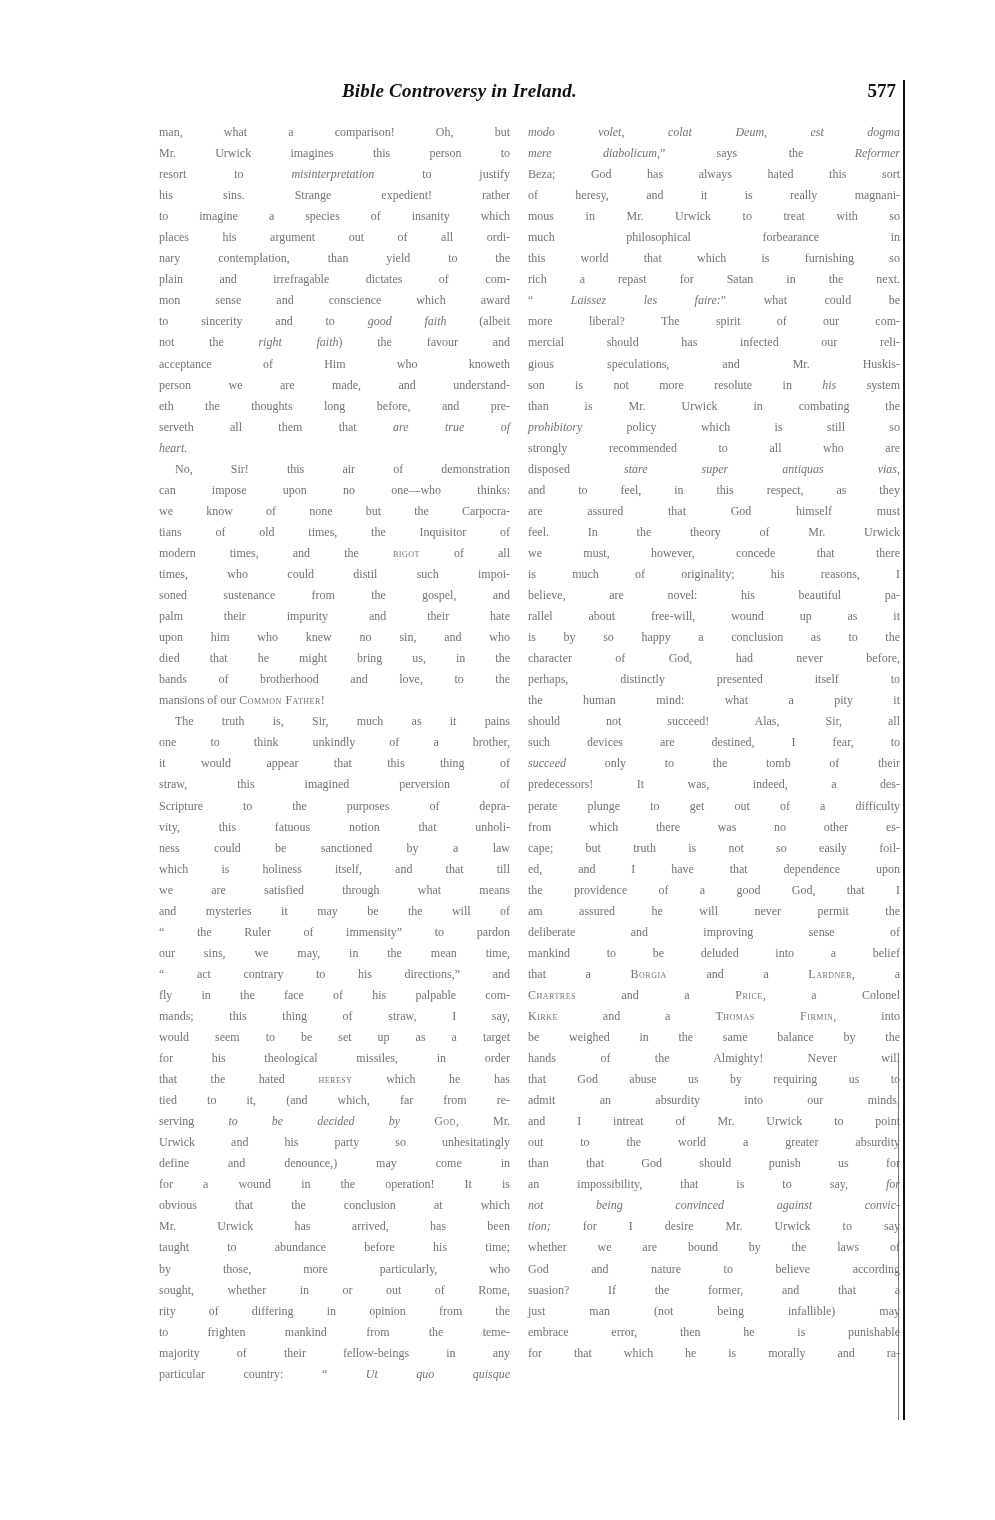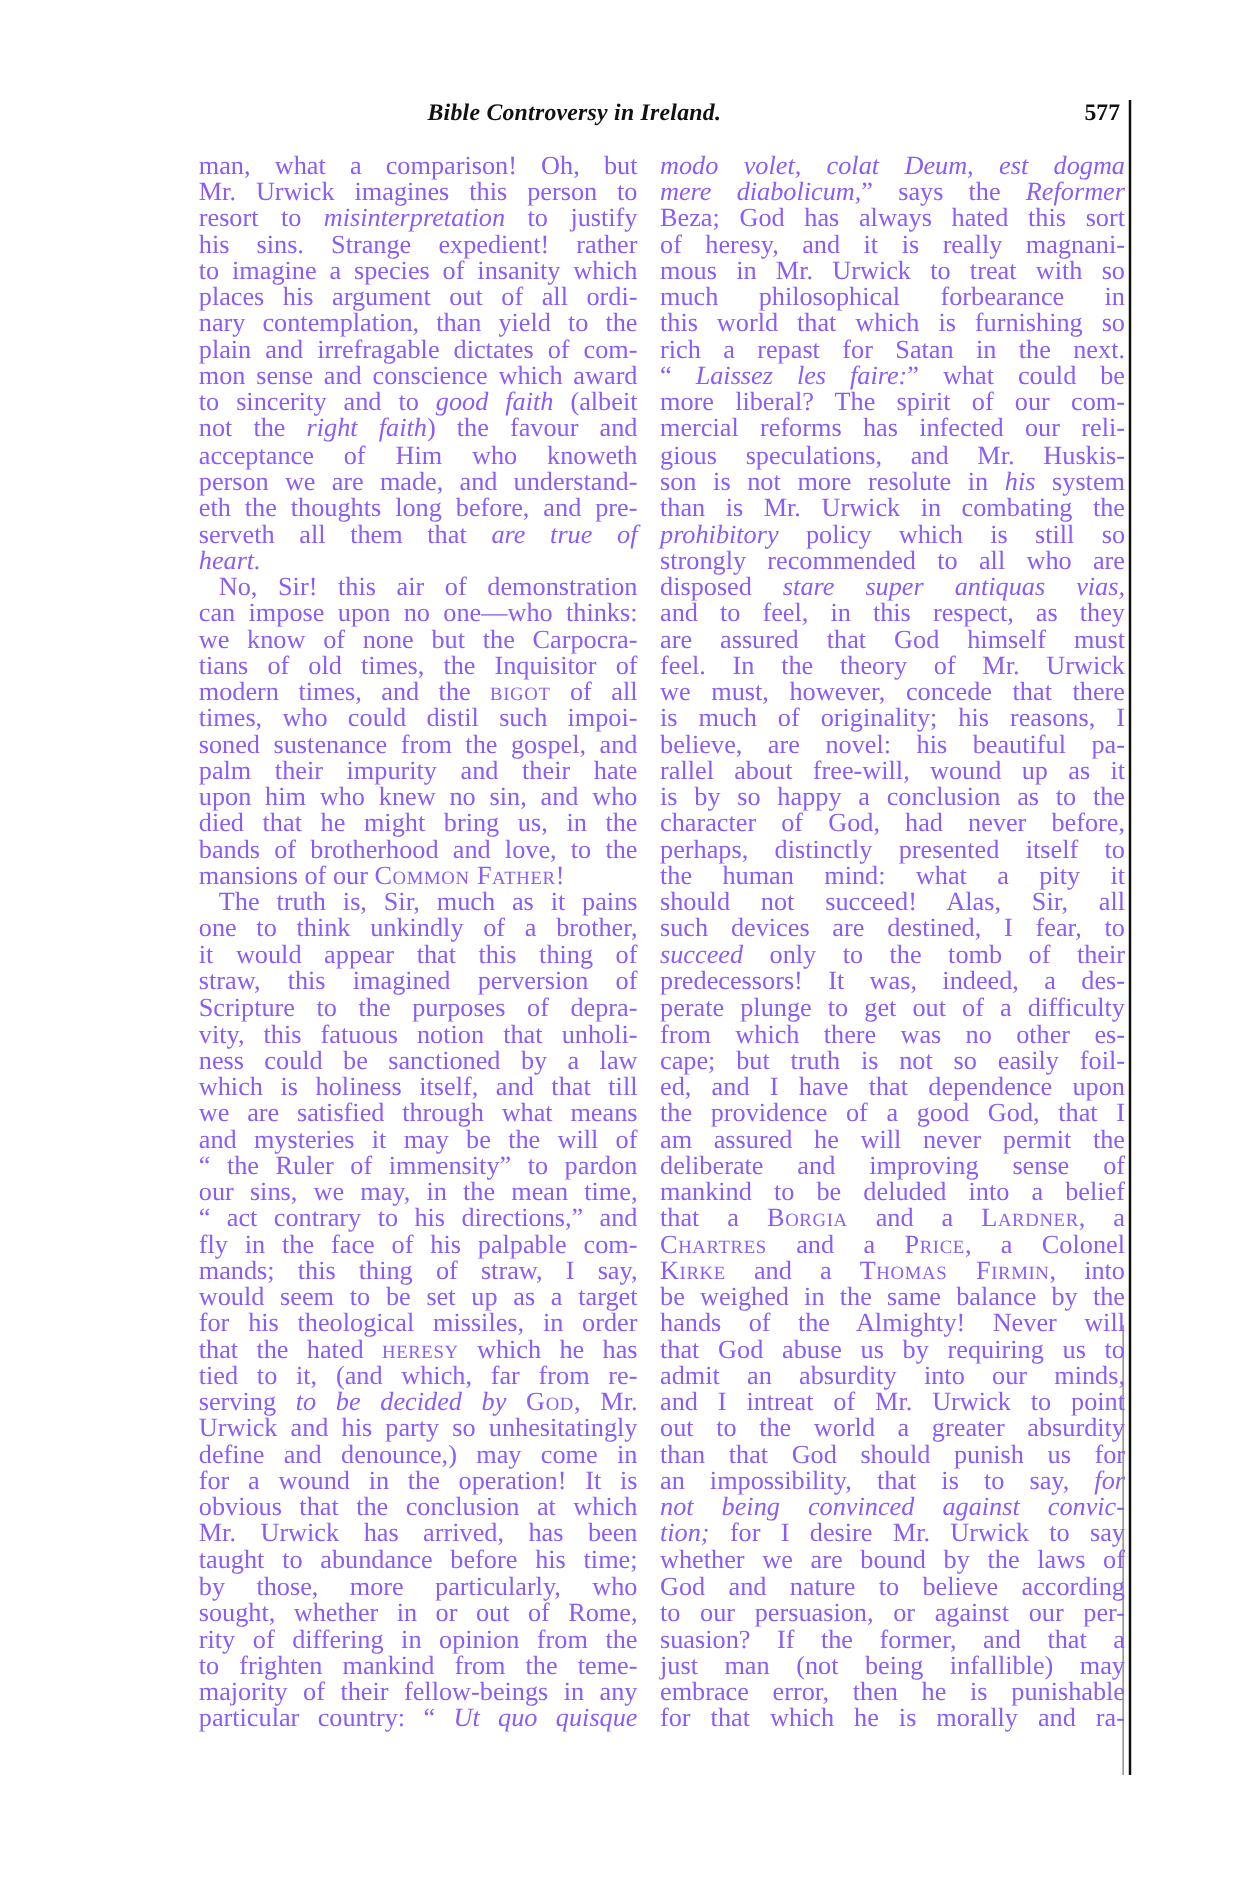--- a/index.html
+++ b/index.html
@@ -19,21 +19,21 @@
   }
   .right-rule {
     position: absolute; left: 903px; top: 80px; width: 2px; height: 1340px; background: #111;
   }
   .right-rule-2 {
     position: absolute; left: 898px; top: 1060px; width: 1px; height: 360px; background: #777;
   }
   .column {
     position: absolute; top: 122px;
     font-family: "Liberation Serif", "DejaVu Serif", serif;
-    font-size: 21px; line-height: 21.05px; color: #8b5cf6;
+    font-size: 12px; line-height: 21.05px; color: #737373;
   }
   .col-left { left: 159px; width: 351px; }
   .col-right { left: 528px; width: 372px; }
   .line { display: block; white-space: nowrap; text-align: justify; text-align-last: justify; height: 21.05px; overflow: visible; }
   .line.last { text-align-last: left; }
   .indent { padding-left: 16px; }
   .it { font-style: italic; }
   .sc { font-variant: small-caps; letter-spacing: 0.5px; }
 </style>
 </head>
@@ -114,21 +114,21 @@
       <span class="line"><span class="it">modo volet, colat Deum, est dogma</span></span>
       <span class="line"><span class="it">mere diabolicum,</span><span>” says the </span><span class="it">Reformer</span></span>
       <span class="line">Beza; God has always hated this sort</span>
       <span class="line">of heresy, and it is really magnani-</span>
       <span class="line">mous in Mr. Urwick to treat with so</span>
       <span class="line">much philosophical forbearance in</span>
       <span class="line">this world that which is furnishing so</span>
       <span class="line">rich a repast for Satan in the next.</span>
       <span class="line"><span>“ </span><span class="it">Laissez les faire:</span><span>” what could be</span></span>
       <span class="line">more liberal? The spirit of our com-</span>
-      <span class="line">mercial reforms has infected our reli-</span>
+      <span class="line">mercial should has infected our reli-</span>
       <span class="line">gious speculations, and Mr. Huskis-</span>
       <span class="line"><span>son is not more resolute in </span><span class="it">his</span><span> system</span></span>
       <span class="line">than is Mr. Urwick in combating the</span>
       <span class="line"><span class="it">prohibitory</span><span> policy which is still so</span></span>
       <span class="line">strongly recommended to all who are</span>
       <span class="line"><span>disposed </span><span class="it">stare super antiquas vias,</span></span>
       <span class="line">and to feel, in this respect, as they</span>
       <span class="line">are assured that God himself must</span>
       <span class="line">feel. In the theory of Mr. Urwick</span>
       <span class="line">we must, however, concede that there</span>
@@ -159,19 +159,18 @@
       <span class="line">that God abuse us by requiring us to</span>
       <span class="line">admit an absurdity into our minds,</span>
       <span class="line">and I intreat of Mr. Urwick to point</span>
       <span class="line">out to the world a greater absurdity</span>
       <span class="line">than that God should punish us for</span>
       <span class="line"><span>an impossibility, that is to say, </span><span class="it">for</span></span>
       <span class="line"><span class="it">not being convinced against convic-</span></span>
       <span class="line"><span class="it">tion;</span><span> for I desire Mr. Urwick to say</span></span>
       <span class="line">whether we are bound by the laws of</span>
       <span class="line">God and nature to believe according</span>
-      <span class="line">to our persuasion, or against our per-</span>
       <span class="line">suasion? If the former, and that a</span>
       <span class="line">just man (not being infallible) may</span>
       <span class="line">embrace error, then he is punishable</span>
       <span class="line">for that which he is morally and ra-</span>
     </div>
 </div>
 
 </body></html>

